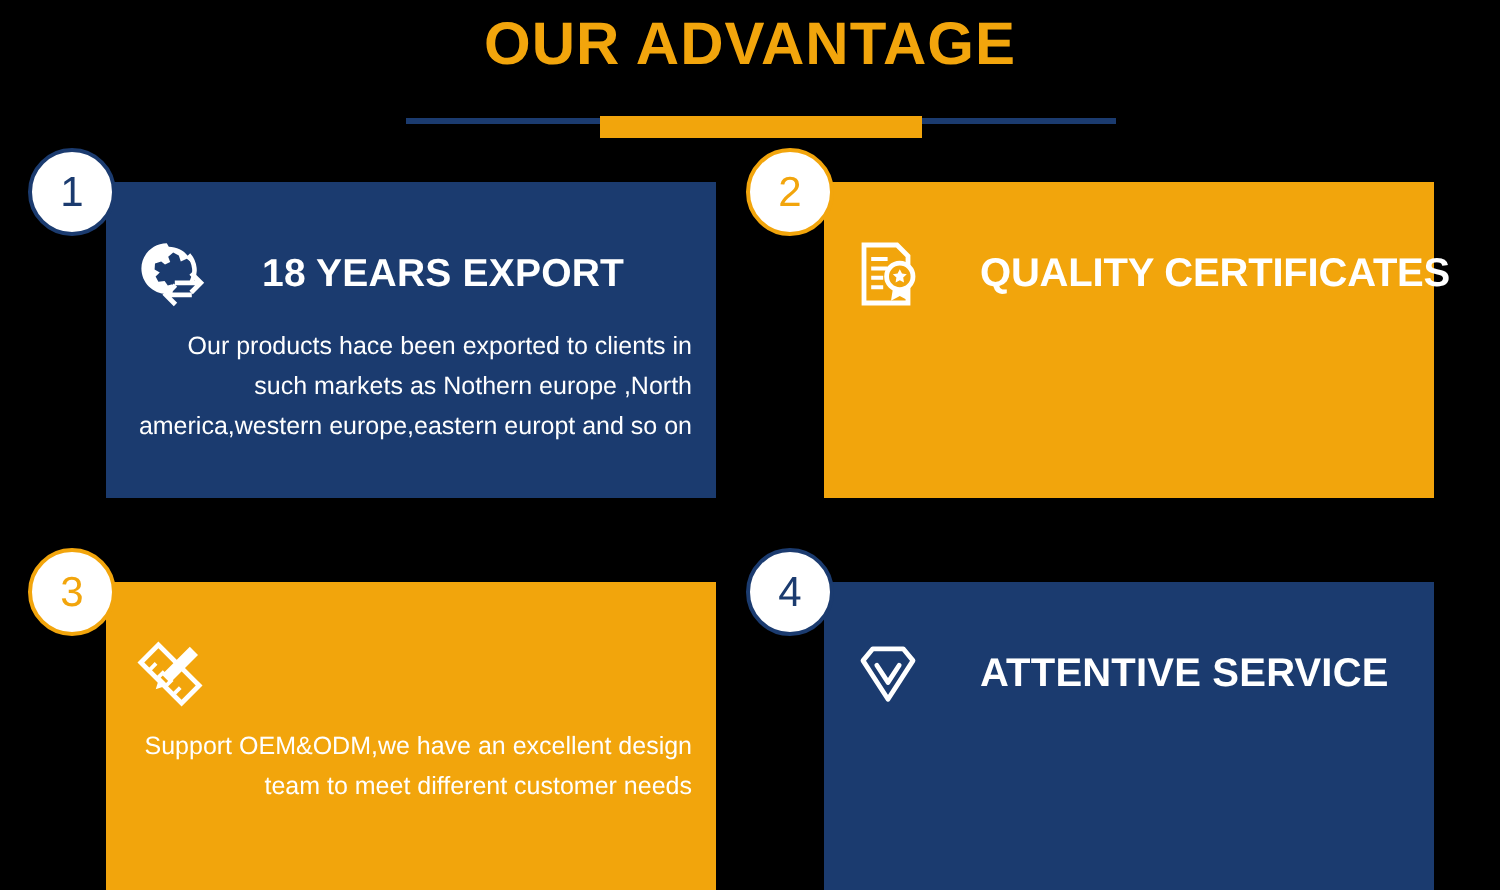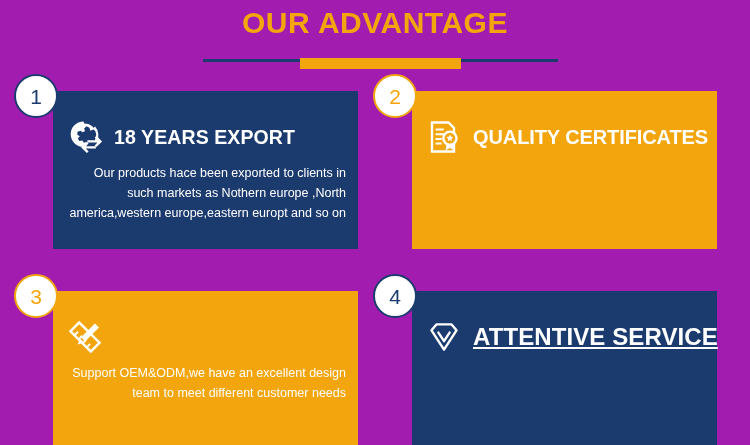--- a/index.html
+++ b/index.html
@@ -11,21 +11,21 @@
   body {
     width: 750px;
     height: 445px;
     font-family: "Liberation Sans", sans-serif;
     overflow: hidden;
   }
   .page {
     position: relative;
     width: 750px;
     height: 445px;
-    background: #a21caf;
+    background: #000000;
   }
 
   
   .header {
     position: absolute;
     left: 0;
     top: 0;
     width: 750px;
     height: 78px;
   }
@@ -135,29 +135,29 @@
   .card-icon {
     width: 40px;
     height: 40px;
     flex: 0 0 40px;
     display: flex;
     align-items: center;
     justify-content: center;
   }
   .card-icon svg { display: block; }
   .card-title {
-    margin-left: 9px;
+    margin-left: 26px;
     font-size: 19.5px;
     font-weight: bold;
     color: #ffffff;
     white-space: nowrap;
     letter-spacing: 0.1px;
   }
   .card-2 .card-title { font-size: 20px; letter-spacing: -0.1px; }
-  .card-4 .card-title { font-size: 24px; text-decoration: underline; }
+  .card-4 .card-title { font-size: 20px; }
 
   .card-body {
     position: absolute;
     left: 12px;
     top: 72px;
     width: 281px;
     text-align: right;
     color: #ffffff;
     font-size: 12.5px;
     line-height: 20px;

